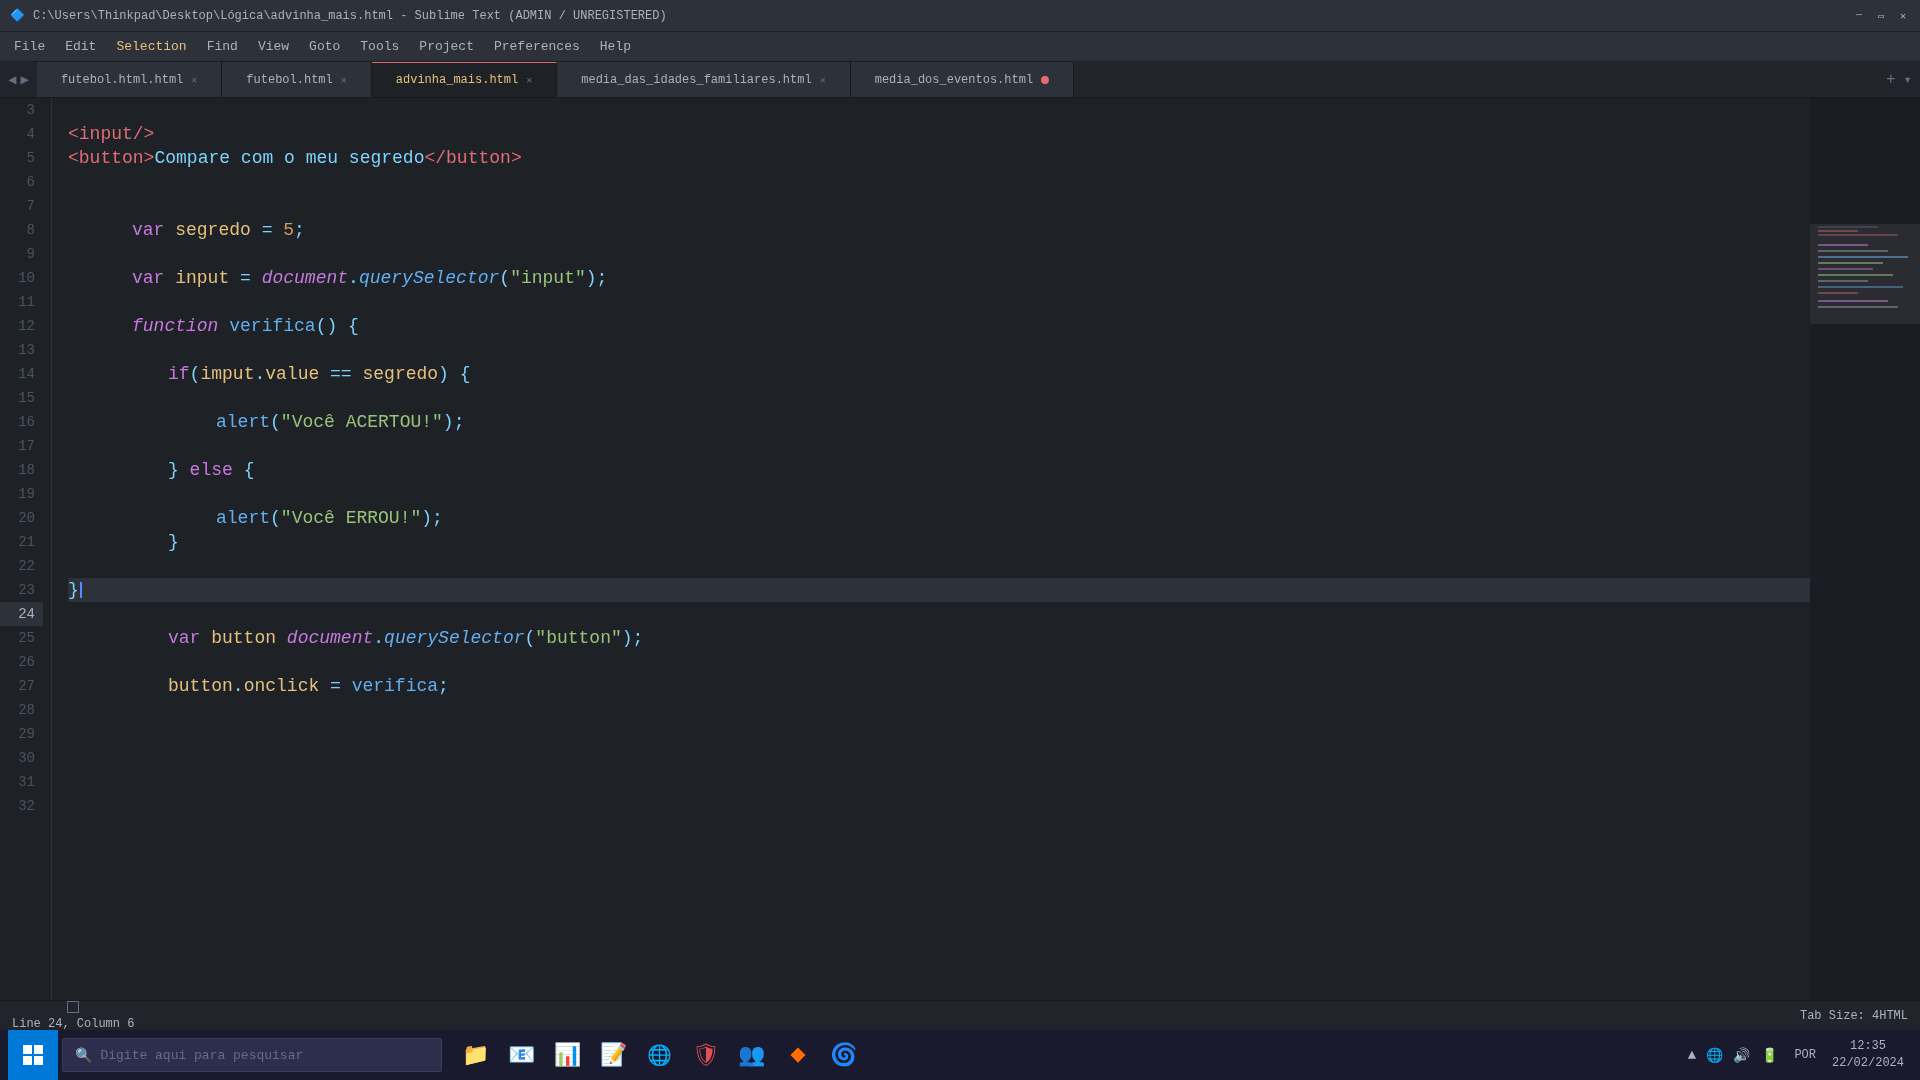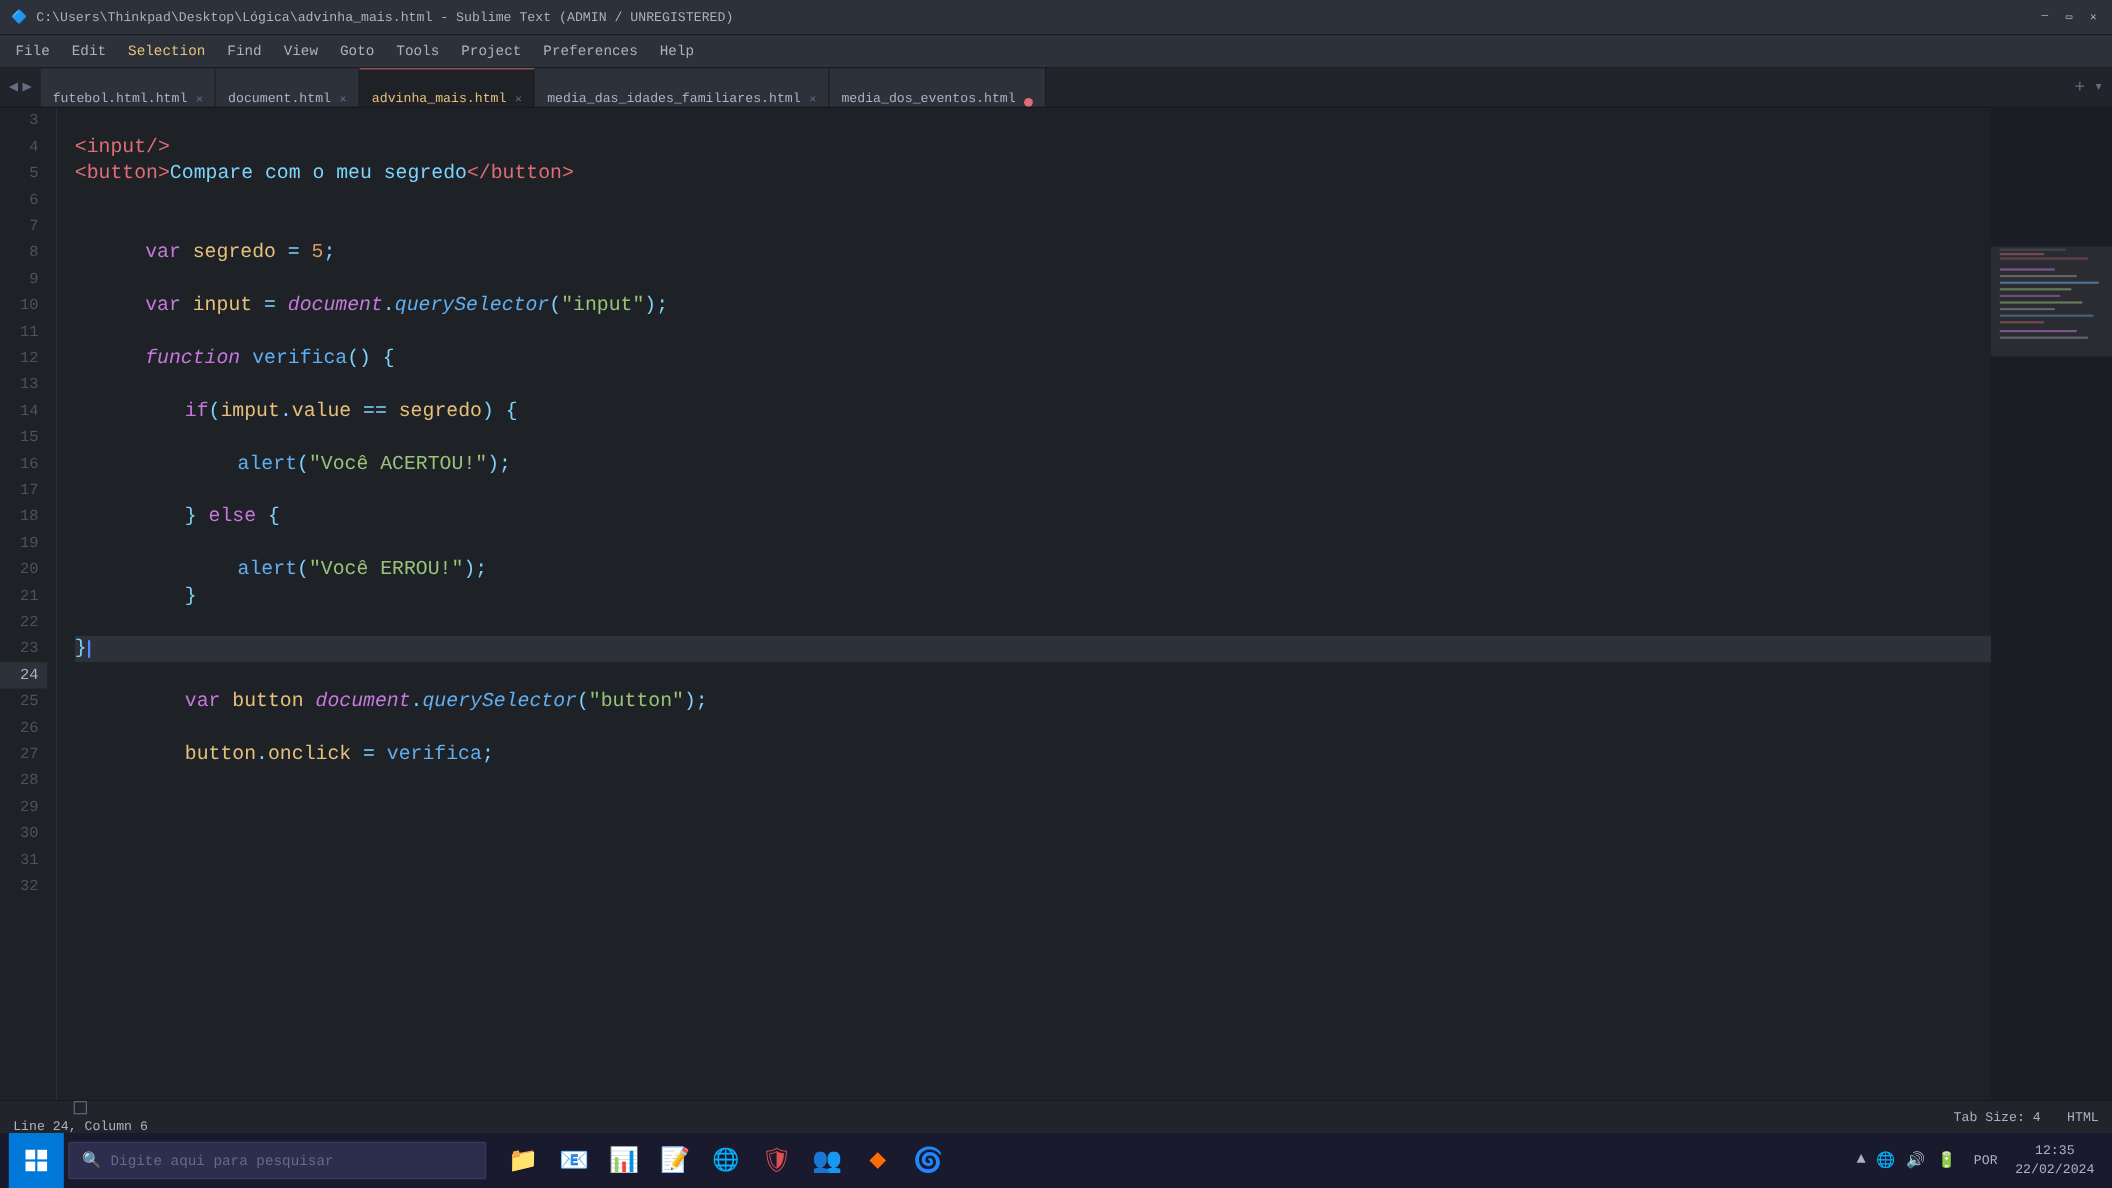--- a/index.html
+++ b/index.html
@@ -54,22 +54,22 @@
     #tabs-bar {
       background: #21252b;
       height: 36px;
       display: flex;
       align-items: stretch;
       border-bottom: 1px solid #181a1f;
       overflow: hidden;
     }
     .tab {
       display: flex;
-      align-items: flex-end;
-      padding: 0 11px;
+      align-items: center;
+      padding: 0 24px;
       font-size: 12px;
       color: #abb2bf;
       background: #2c313a;
       border-right: 1px solid #181a1f;
       cursor: pointer;
       gap: 8px;
       min-width: 120px;
     }
     .tab.active {
       background: #1e2227;
@@ -180,21 +180,21 @@
       height: 30px;
       display: flex;
       align-items: center;
       padding: 0 12px;
       font-size: 12px;
       color: #abb2bf;
       border-top: 1px solid #181a1f;
       gap: 16px;
     }
     .status-left { display: flex; align-items: center; gap: 4px; flex-direction: column; }
-    .status-right { margin-left: auto; display: flex; gap: 24px; }
+    .status-right { margin-left: auto; display: flex; }
     .status-indicator {
       width: 12px; height: 12px;
       border: 1px solid #636d83;
       display: inline-block;
     }
 
     
     #taskbar {
       background: #1a1a2e;
       height: 50px;
@@ -299,21 +299,21 @@
 <div id="tabs-bar">
   <div class="nav-arrows">
     <span style="cursor:pointer">◀</span>
     <span style="cursor:pointer">▶</span>
   </div>
   <div class="tab">
     <span>futebol.html.html</span>
     <span class="close-btn">✕</span>
   </div>
   <div class="tab">
-    <span>document.html</span>
+    <span>futebol.html</span>
     <span class="close-btn">✕</span>
   </div>
   <div class="tab active">
     <span>advinha_mais.html</span>
     <span class="close-btn">✕</span>
   </div>
   <div class="tab">
     <span>media_das_idades_familiares.html</span>
     <span class="close-btn">✕</span>
   </div>

